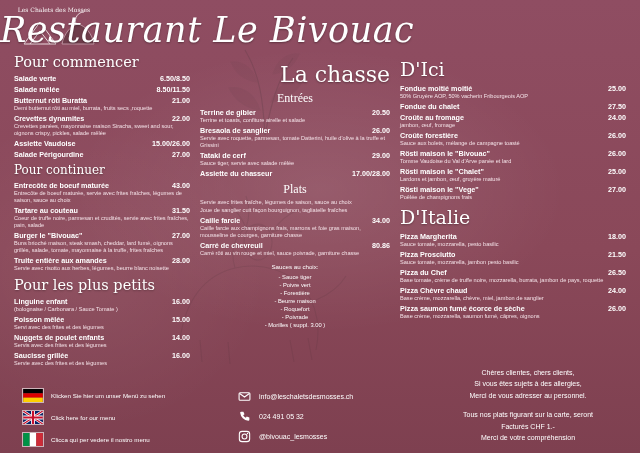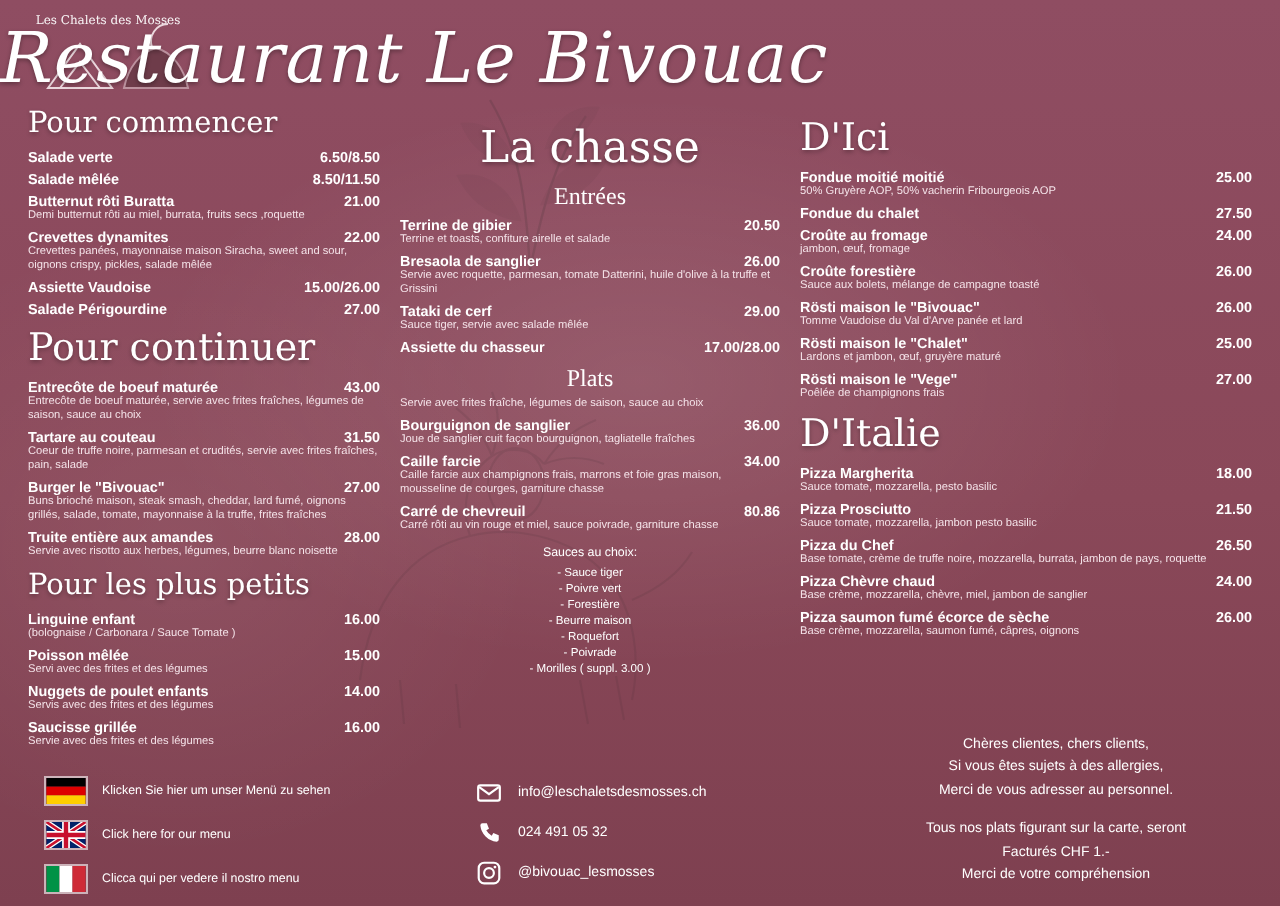--- a/index.html
+++ b/index.html
@@ -43,21 +43,21 @@
   }
   .col{position:absolute;}
   .sec-title{
     font-family:"DejaVu Serif", serif;
     text-align:left;
     font-size:14.5px;
     margin:0 0 4px 0;
     text-shadow:0 1px 2px rgba(0,0,0,.3);
   }
   .sec-title.big{font-size:19px;}
-  .sec-title.mid{font-size:19px;}
+  .sec-title.mid{font-size:12px;}
   .item{
     display:flex;align-items:baseline;justify-content:space-between;
     gap:6px;
     font-size:7.2px;
     margin-top:2px;
   }
   .item .nm{font-weight:bold;white-space:nowrap;}
   .item .pr{font-weight:bold;white-space:nowrap;}
   .desc{
     font-size:5.6px;
@@ -65,21 +65,21 @@
     color:#f4e2e8;
     margin:0 0 1px 0;
   }
   .spacer{height:4px;}
   
   #col-left{left:14px;top:54px;width:176px;}
   #col-mid{left:200px;top:62px;width:190px;}
   #col-right{left:400px;top:58px;width:226px;}
   .chasse-title{
     font-family:"DejaVu Serif", serif;
-    font-size:22px;text-align:center;margin:0 0 3px 0;
+    font-size:22px;text-align:right;margin:0 0 3px 0;
     text-shadow:0 1px 2px rgba(0,0,0,.35);
   }
   .sub-head{
     font-family:Liberation Serif, serif;
     font-size:12px;text-align:center;margin:4px 0 2px 0;
   }
   .sauces{
     margin-top:6px;
     font-size:5.8px;
     line-height:1.4;
@@ -245,24 +245,20 @@
     <div class="desc">Sauce tiger, servie avec salade mêlée</div>
     <div class="item">
         <span class="nm">Assiette du chasseur</span>
         <span class="pr">17.00/28.00</span>
       </div>
   </div>
 
   <div class="sub-head">Plats</div>
   <div>
     <div class="desc">Servie avec frites fraîche, légumes de saison, sauce au choix</div>
-    <div class="item">
-        <span class="nm">Bourguignon de sanglier</span>
-        <span class="pr">36.00</span>
-      </div>
     <div class="desc">Joue de sanglier cuit façon bourguignon, tagliatelle fraîches</div>
     <div class="item">
         <span class="nm">Caille farcie</span>
         <span class="pr">34.00</span>
       </div>
     <div class="desc">Caille farcie aux champignons frais, marrons et foie gras maison, mousseline de courges, garniture chasse</div>
     <div class="item">
         <span class="nm">Carré de chevreuil</span>
         <span class="pr">80.86</span>
       </div>

